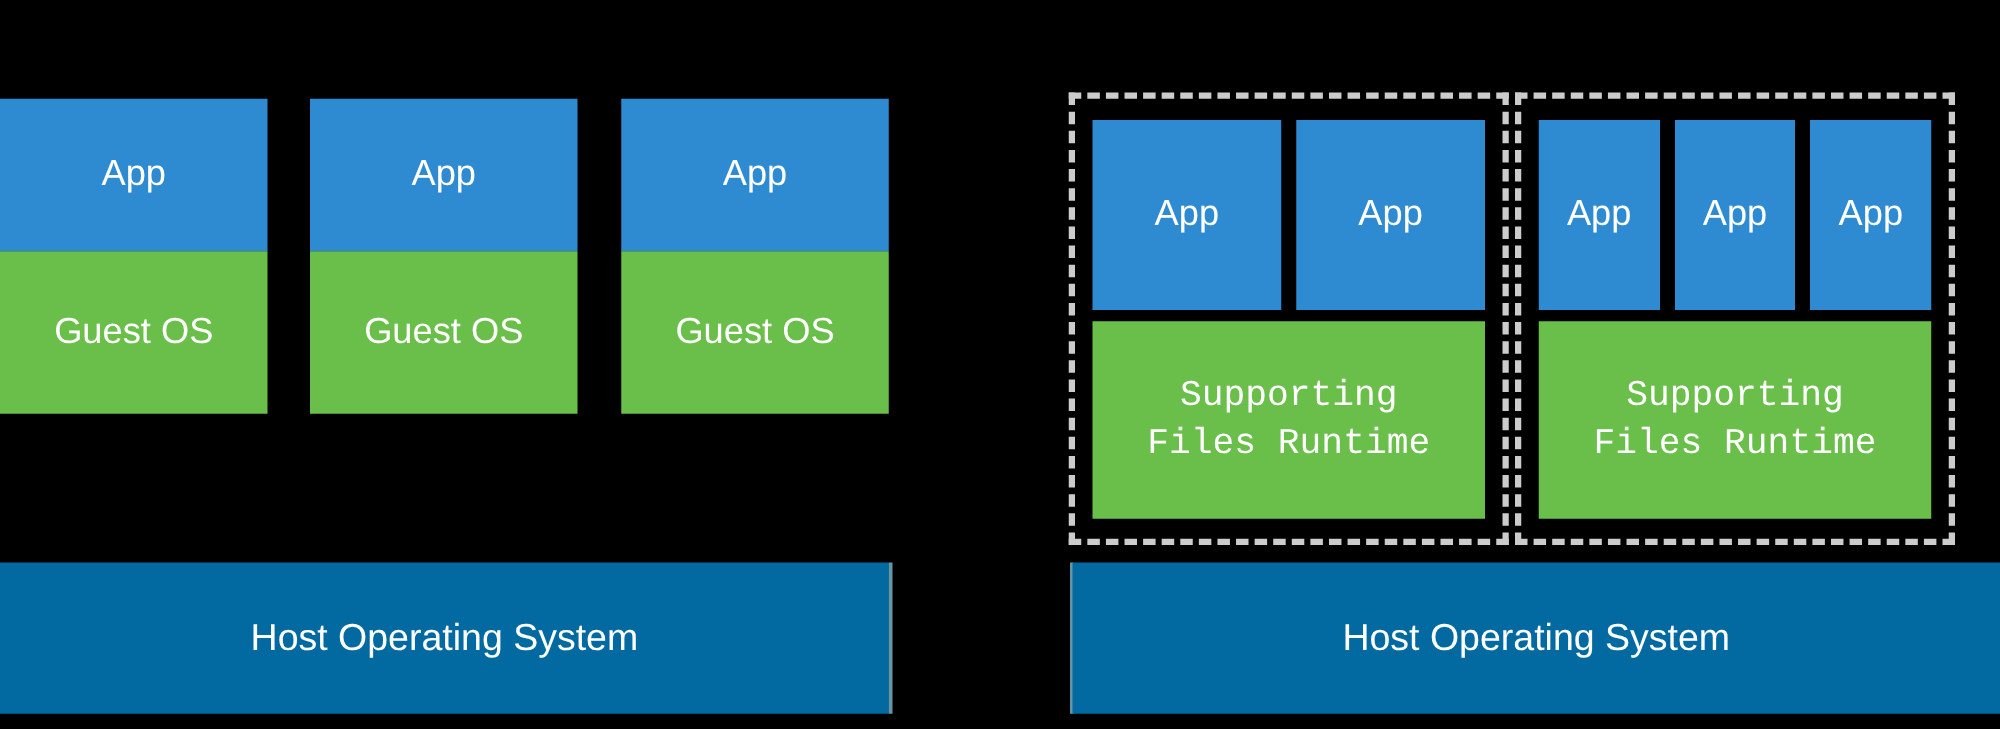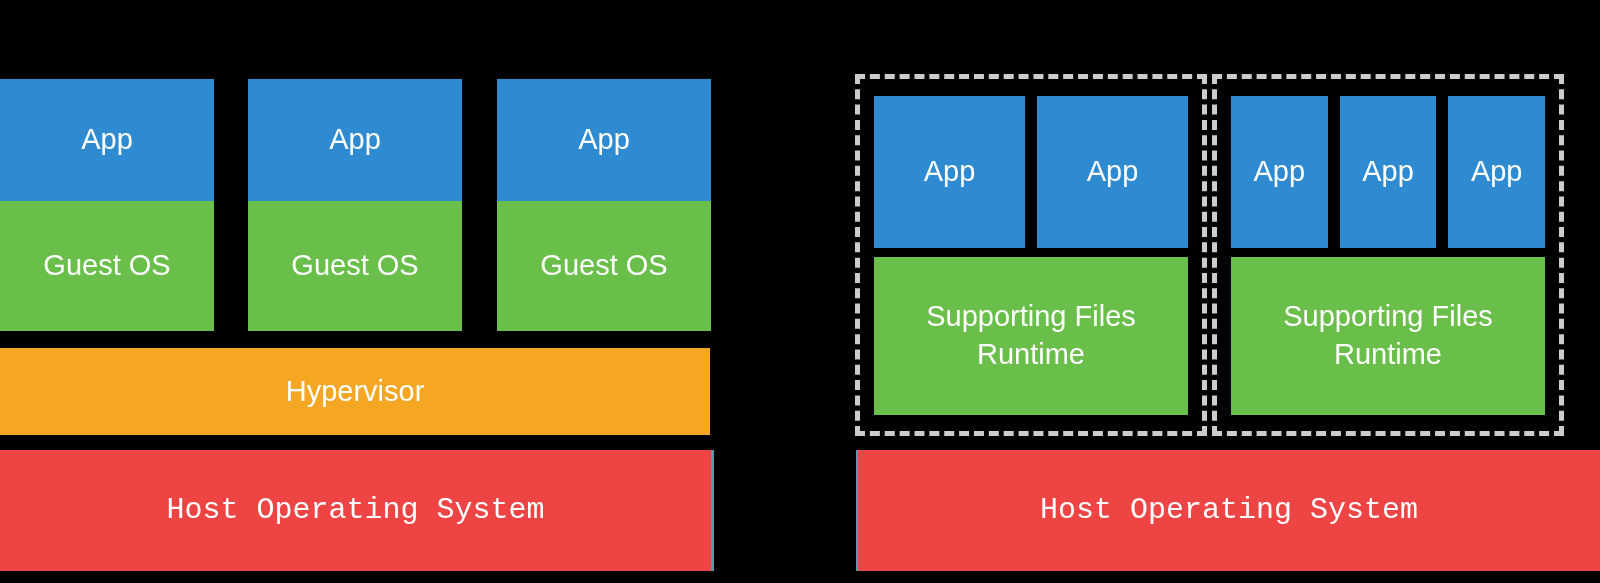--- a/index.html
+++ b/index.html
@@ -31,23 +31,22 @@
   .vm-guest { height: 130px; background: #69bf49; justify-content: center; }
   .hypervisor-bar {
     position: absolute;
     left: 0; top: 348px;
     width: 710px; height: 87px;
     background: #f5a623;
   }
   .host-bar {
     position: absolute;
     top: 450px; height: 121px;
-    background: #ef4444;
+    background: #0369a1;
     font-size: 30px;
-    font-family: Liberation Mono, monospace;
   }
   .host-left  { left: 0; width: 711px; }
   .host-right { left: 858px; width: 742px; }
   .edge-stripe {
     position: absolute;
     top: 450px; height: 121px;
     width: 3px;
     background: #8fd4ee;
     opacity: .7;
   }
@@ -74,20 +73,21 @@
     flex: 0 0 152px;
   }
   .apps-row .app-box {
     flex: 1;
     background: #2e8bd2;
   }
   .runtime-box {
     flex: 1;
     background: #69bf49;
     padding: 0 18px;
+    font-family: Liberation Mono, monospace;
   }
 </style>
 </head>
 <body>
 
 <div class="canvas">
 
   <div class="vm-stack vm-stack-1">
     <div class="cell vm-app">
       <span>App</span>
@@ -108,23 +108,20 @@
 
   <div class="vm-stack vm-stack-3">
     <div class="cell vm-app">
       <span>App</span>
     </div>
     <div class="cell vm-guest">
       <span>Guest OS</span>
     </div>
   </div>
 
-  <div class="cell hypervisor-bar">
-    <span>Hypervisor</span>
-  </div>
 
   <div class="cell host-bar host-left">
     <span>Host Operating System</span>
   </div>
 
   <div class="edge-stripe edge-stripe-left"></div>
 
   <div class="container-box container-1">
     <div class="apps-row">
       <div class="cell app-box">

